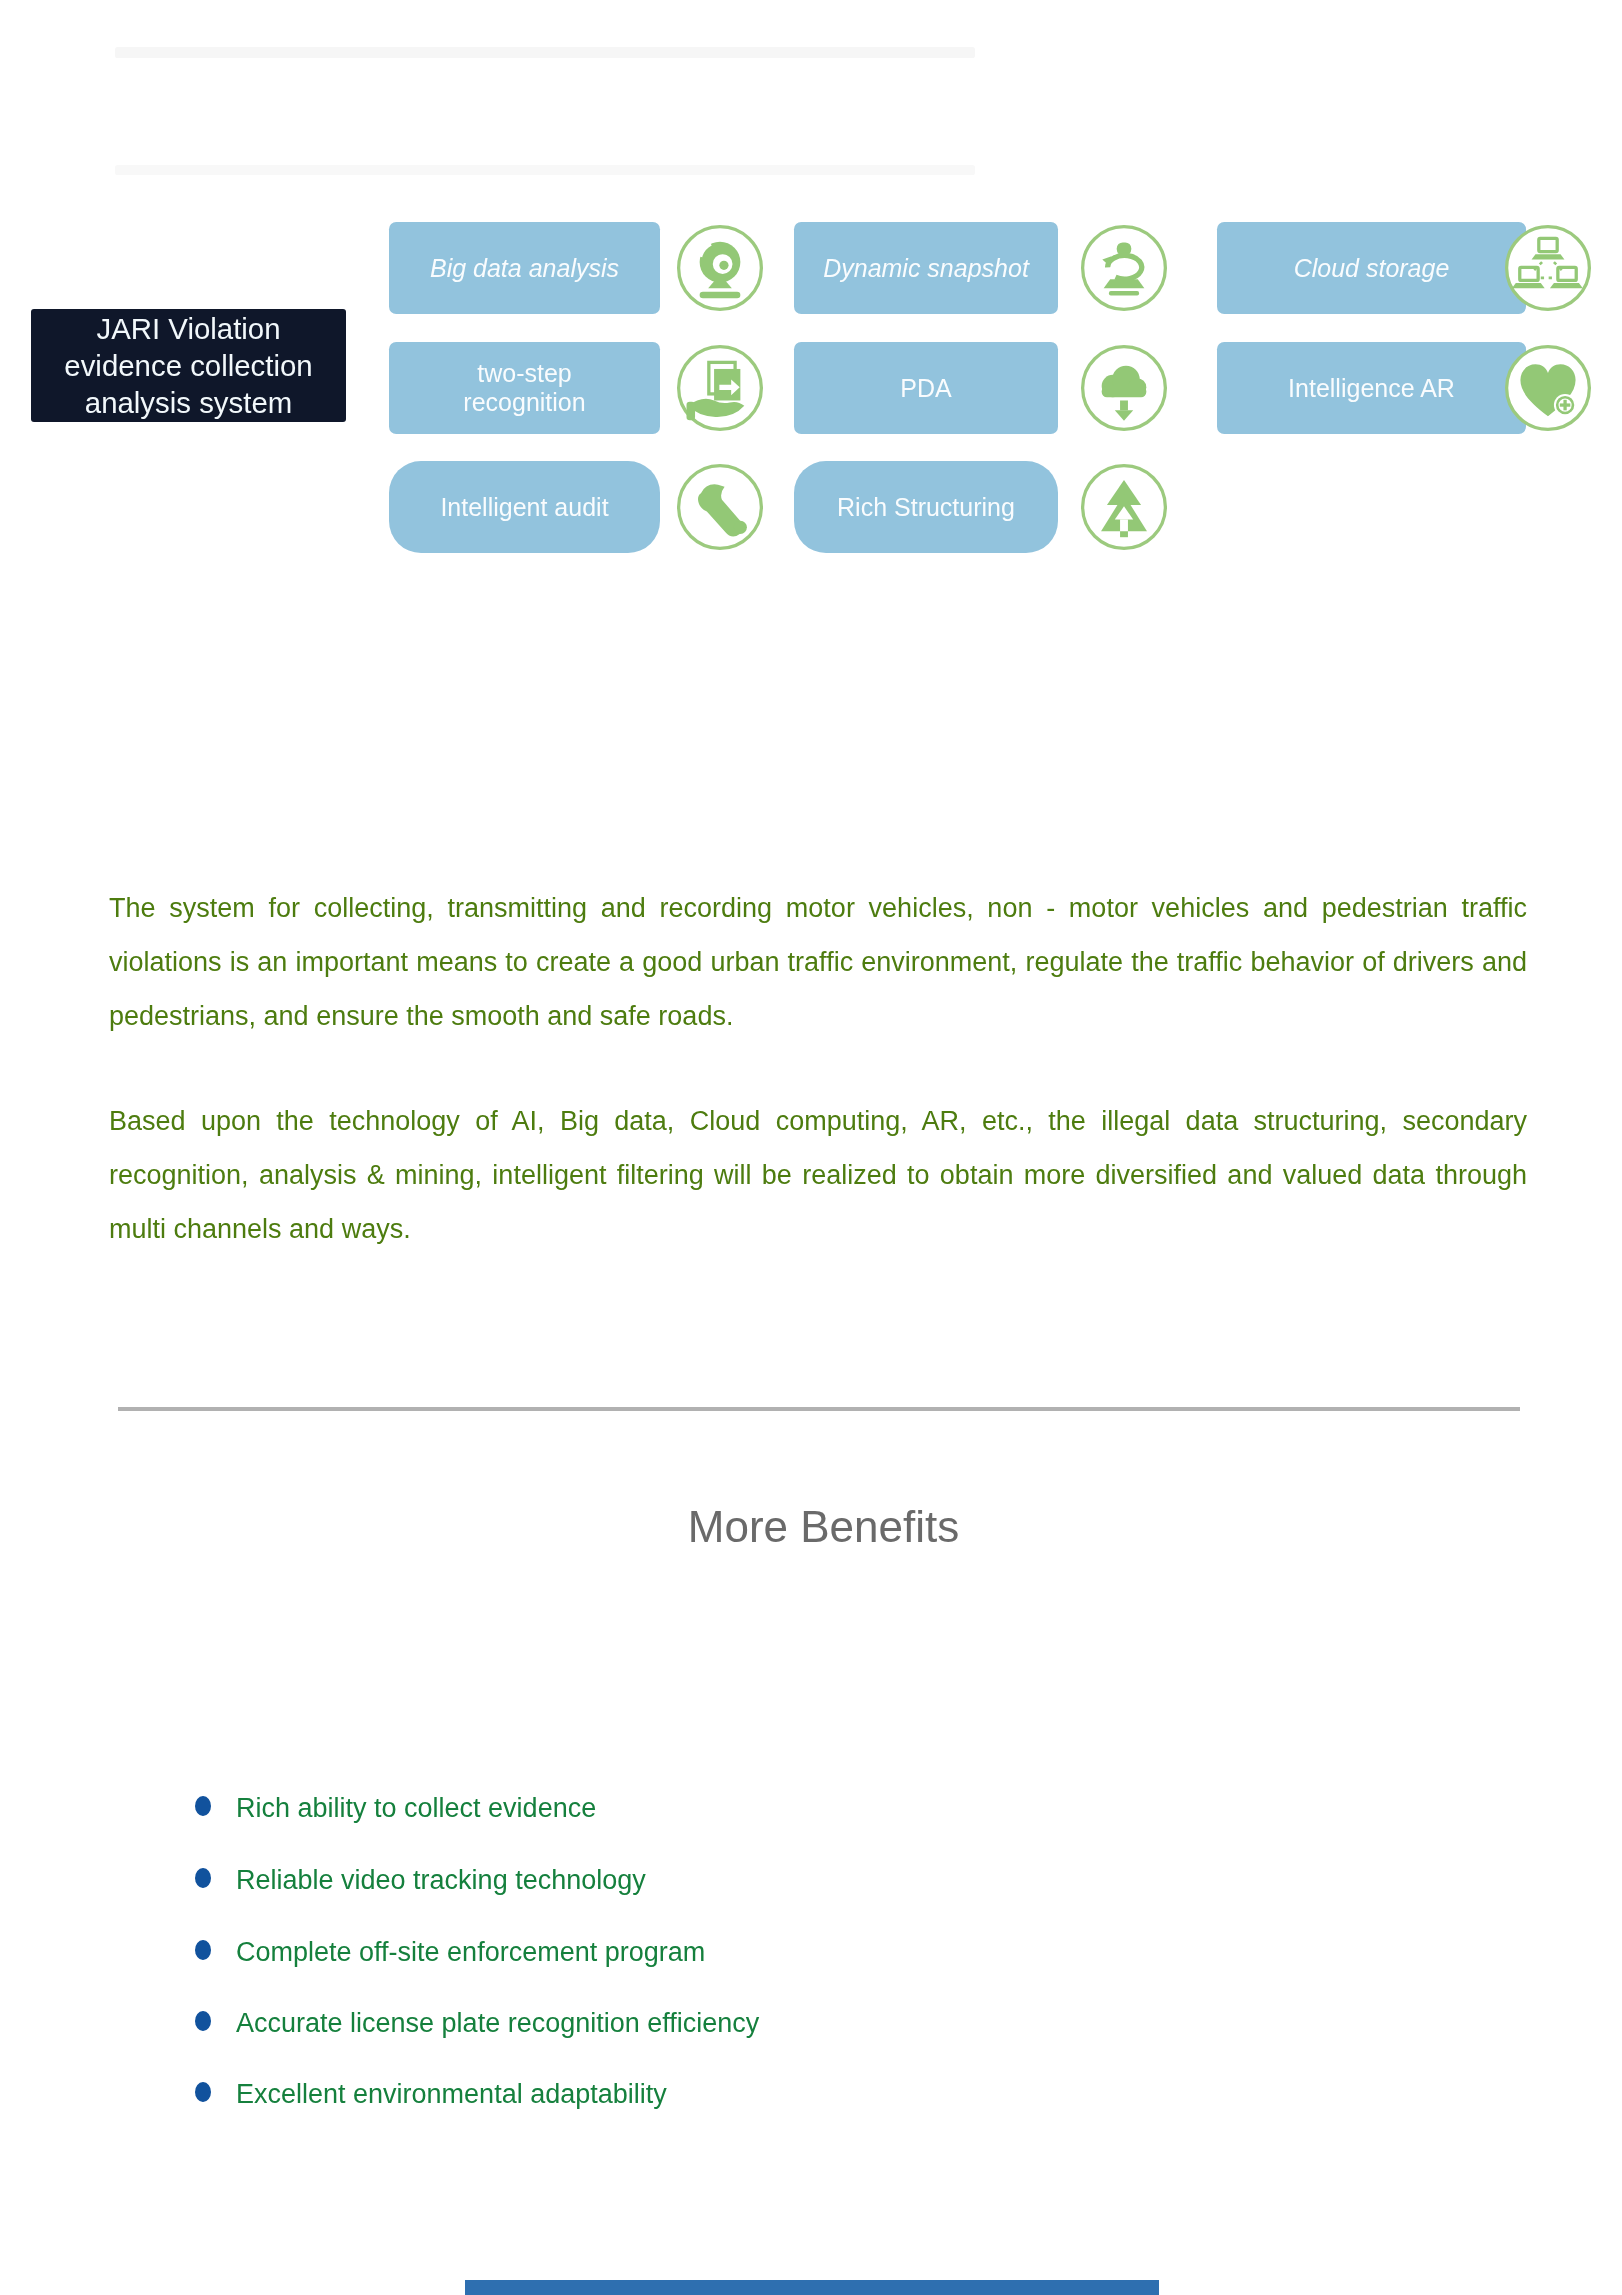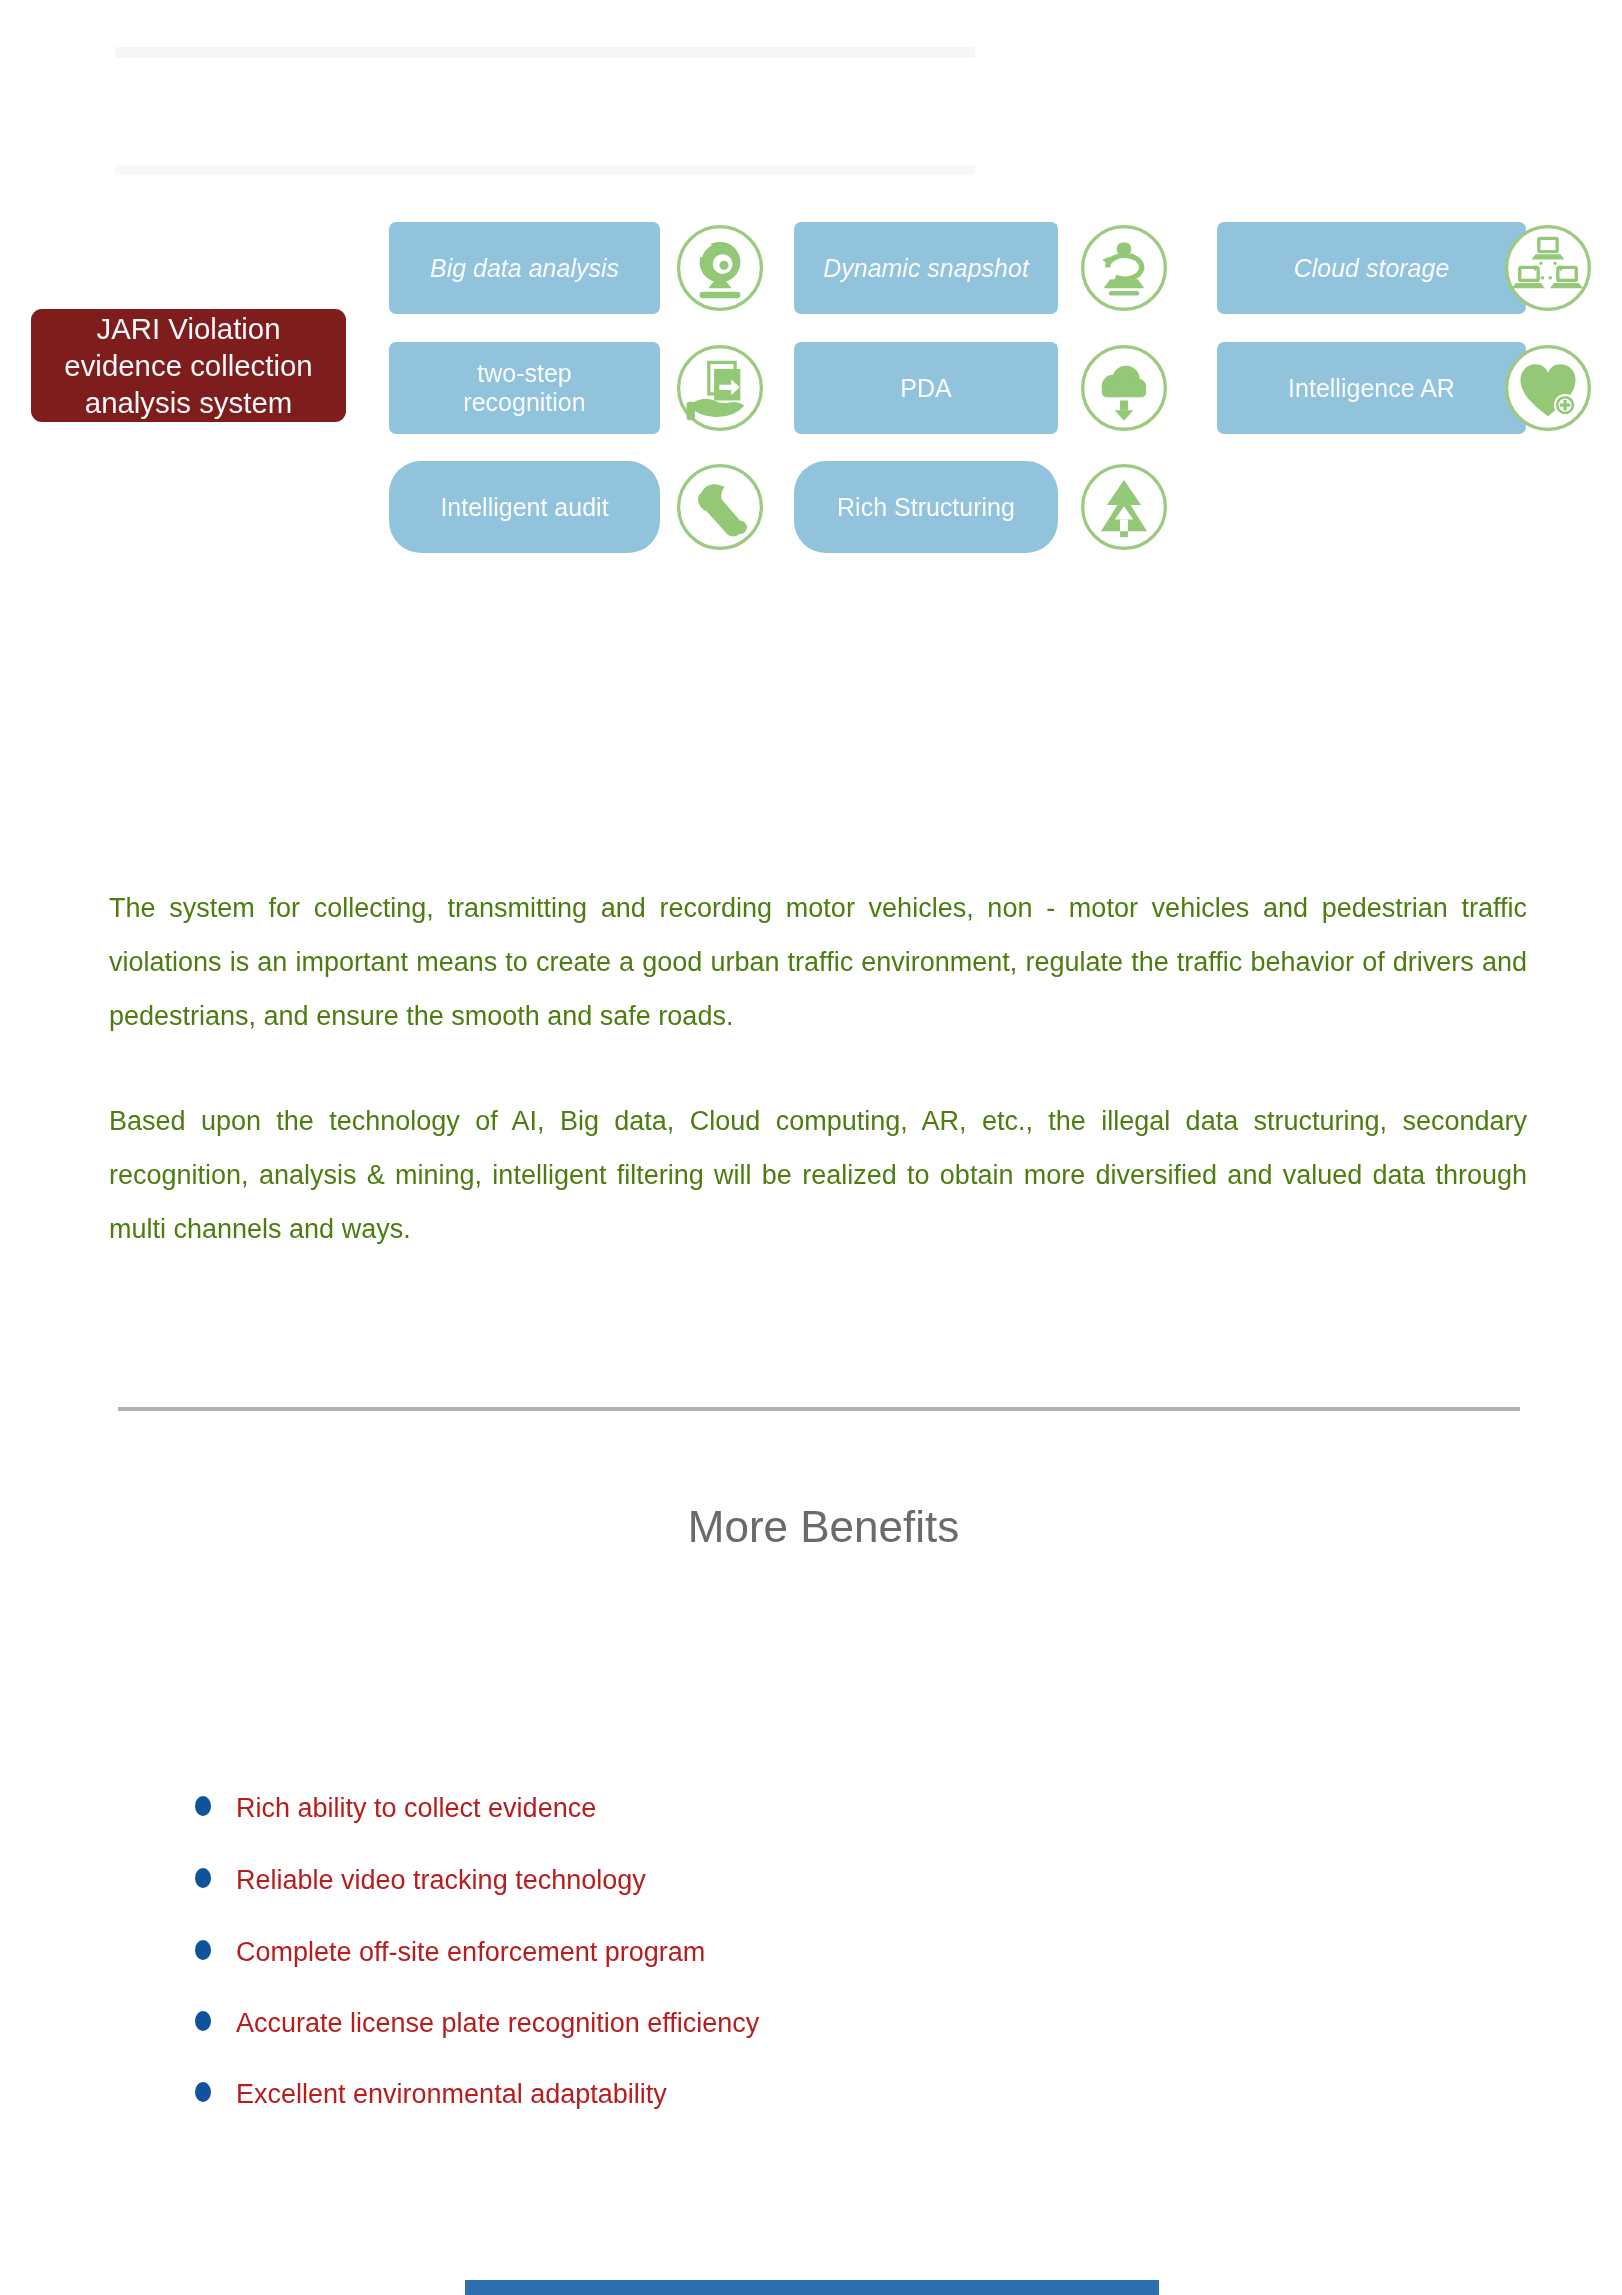--- a/index.html
+++ b/index.html
@@ -7,21 +7,21 @@
     width:1623px;height:2295px;position:relative;background:#ffffff;
     font-family:"Liberation Sans",sans-serif;overflow:hidden;
   }
 
   
   .faint-line{position:absolute;background:#f6f6f6;border-radius:2.6px;}
 
   
   .root-box{
     position:absolute;left:31px;top:309px;width:315px;height:113px;
-    background:#7f1d1d;border-radius:11px;color:#f2f8fb;
+    background:#0f172a;border-radius:3px;color:#f2f8fb;
     display:flex;align-items:center;justify-content:center;text-align:center;
     font-size:29.4px;line-height:37px;padding:0 11.8px;box-sizing:border-box;
   }
   .node{
     position:absolute;height:92px;background:#92c3dd;border-radius:7.2px;
     color:rgba(255,255,255,0.95);display:flex;align-items:center;justify-content:center;
     text-align:center;font-size:25px;line-height:29px;box-sizing:border-box;
   }
   .c1{left:389px;width:271px;}
   .c2{left:794px;width:264px;text-align:center;}
@@ -43,21 +43,21 @@
     position:absolute;left:0;top:1502px;width:1623px;text-align:center;
     font-size:44px;color:#6a6a6a;font-weight:400;padding-left:12px;
   }
   .benefit{position:absolute;left:195px;height:39px;}
   .benefit .dot{
     position:absolute;left:0;top:5.9px;width:15.7px;height:20px;border-radius:50%;
     background:#11529d;
   }
   .benefit .btxt{
     position:absolute;left:41px;top:0;white-space:nowrap;
-    font-size:27px;line-height:37px;color:#b91c1c;
+    font-size:27px;line-height:37px;color:#15803d;
   }
   .b1{top:1790px;} .b2{top:1862px;} .b3{top:1934px;} .b4{top:2005px;} .b5{top:2076px;}
 
   .footer-bar{position:absolute;left:465px;top:2280px;width:694px;height:15.7px;background:#2e6fb0;}
 </style>
 </head>
 <body>
 
 <div class="faint-line" style="left:115px;top:47px;width:860px;height:11px;"></div>
 <div class="faint-line" style="left:115px;top:165px;width:860px;height:9.8px;background:#f8f8f8;"></div>

